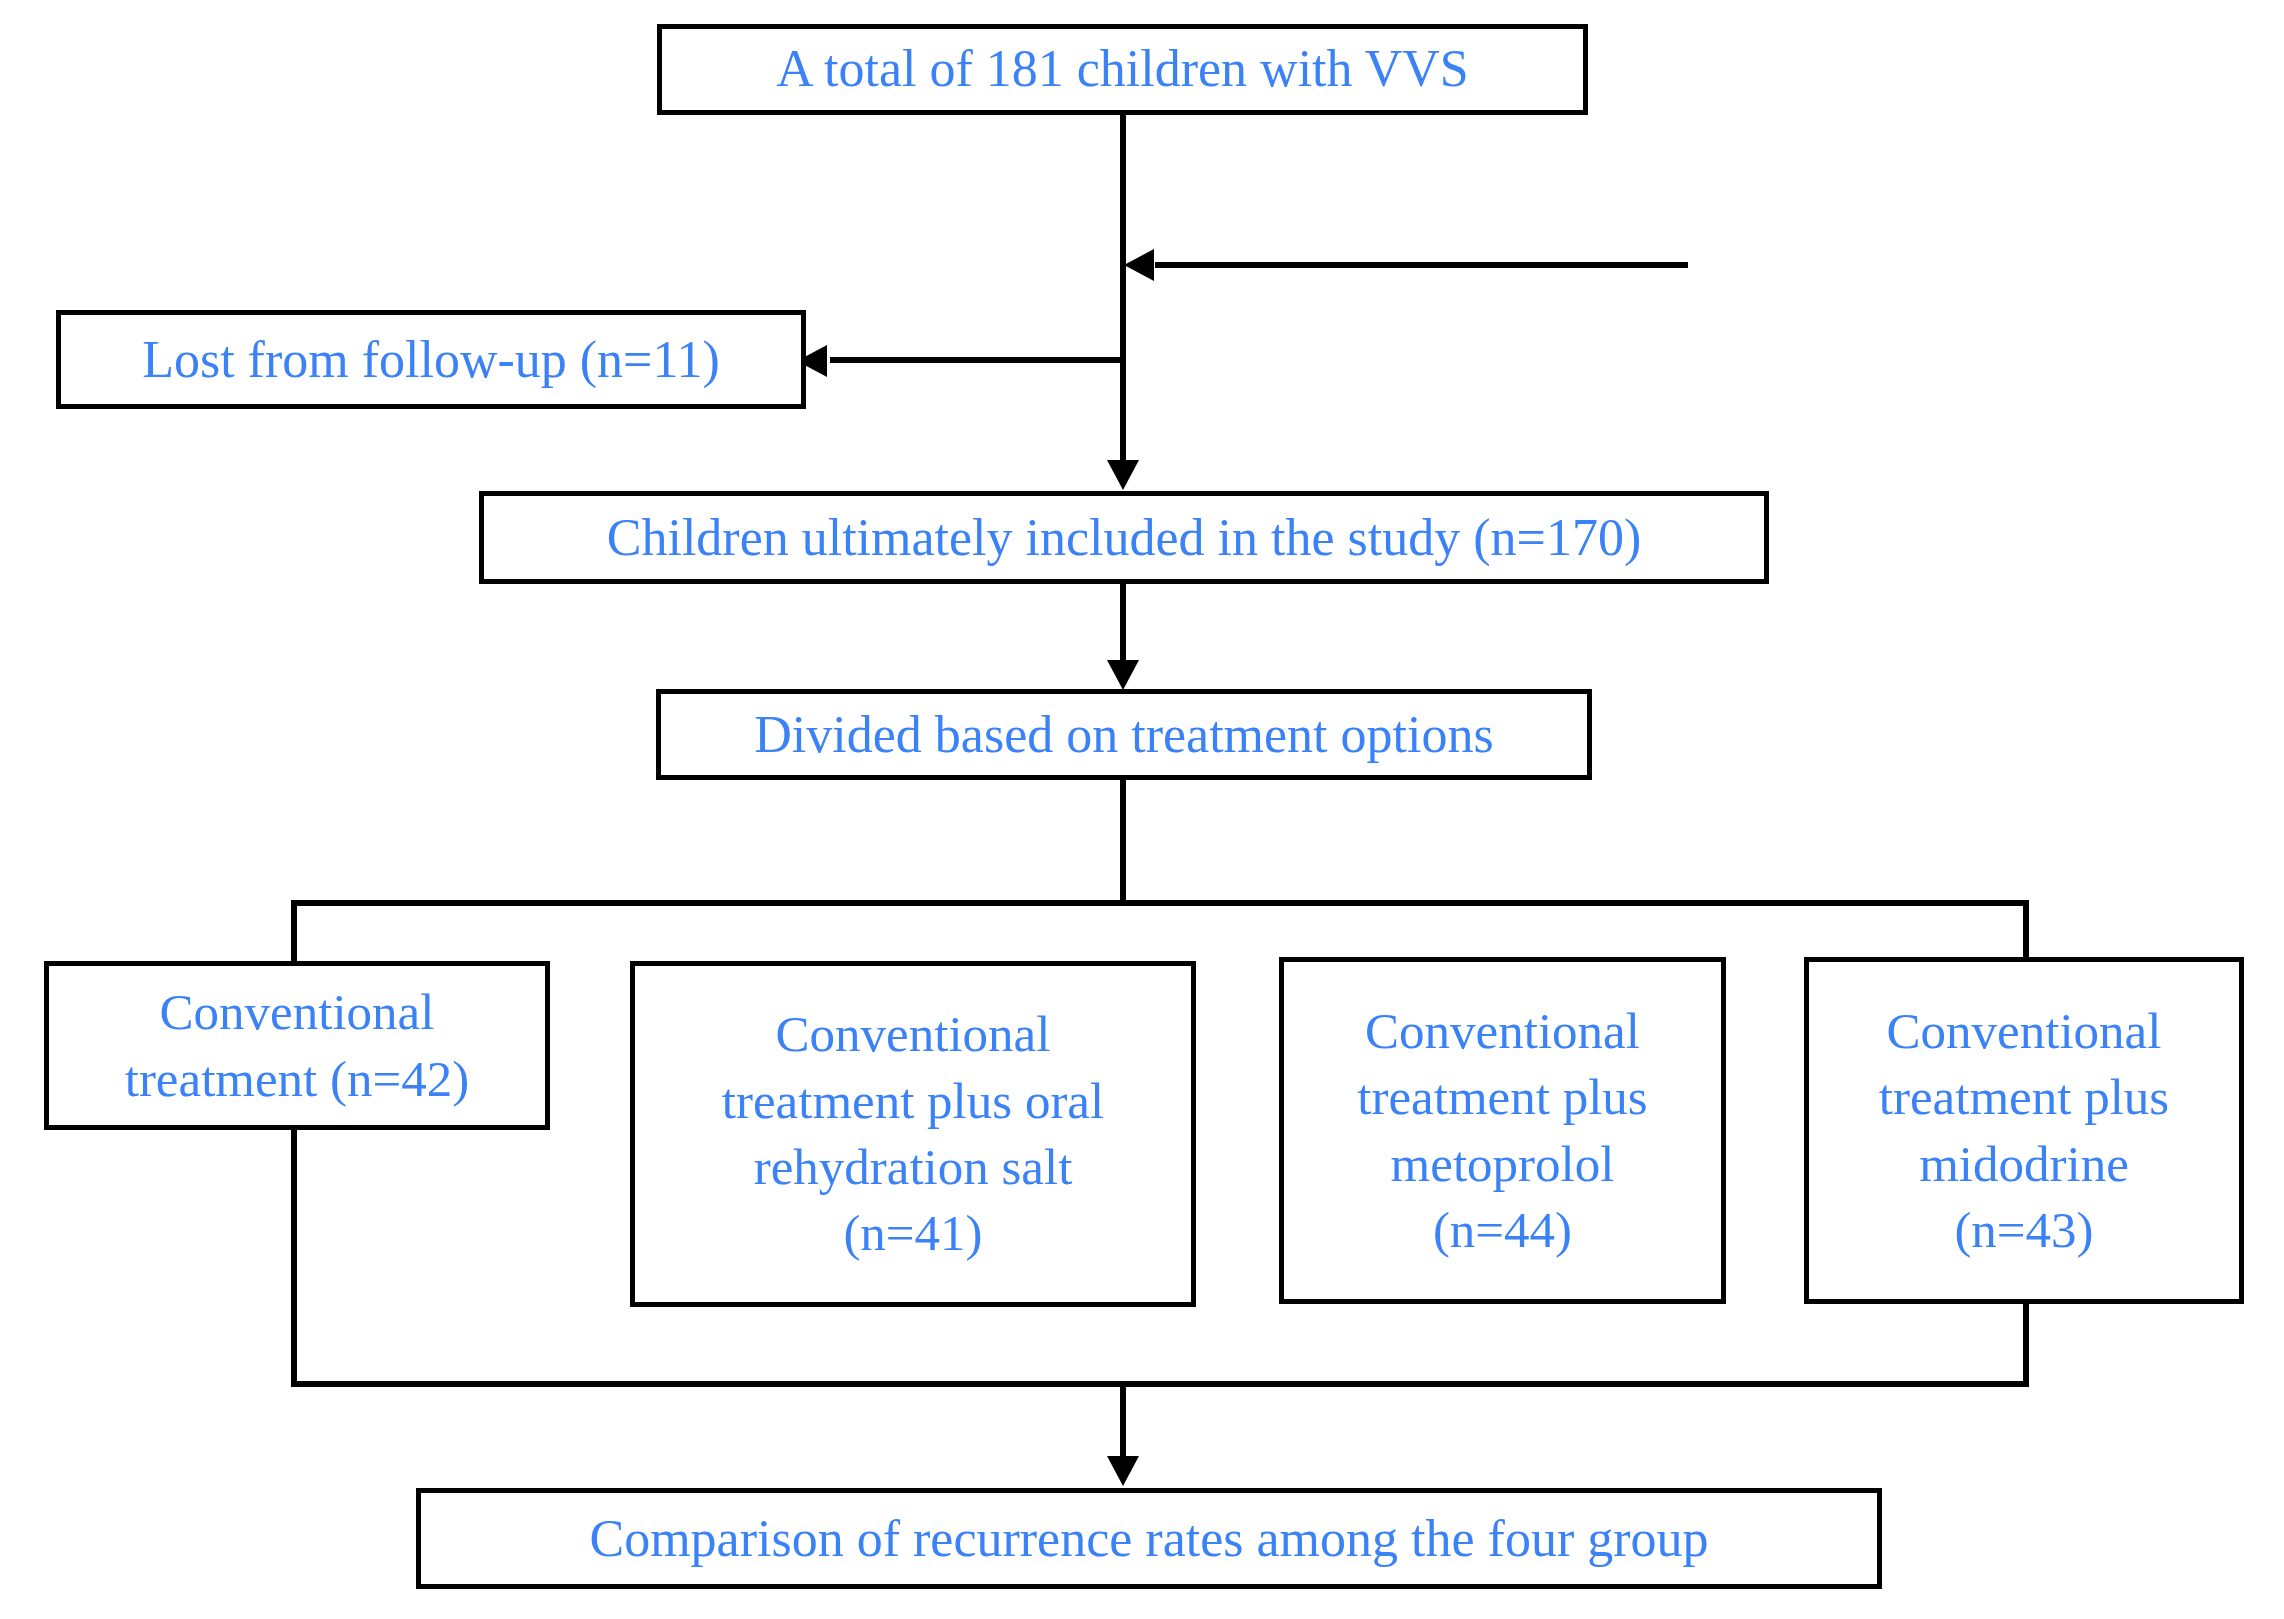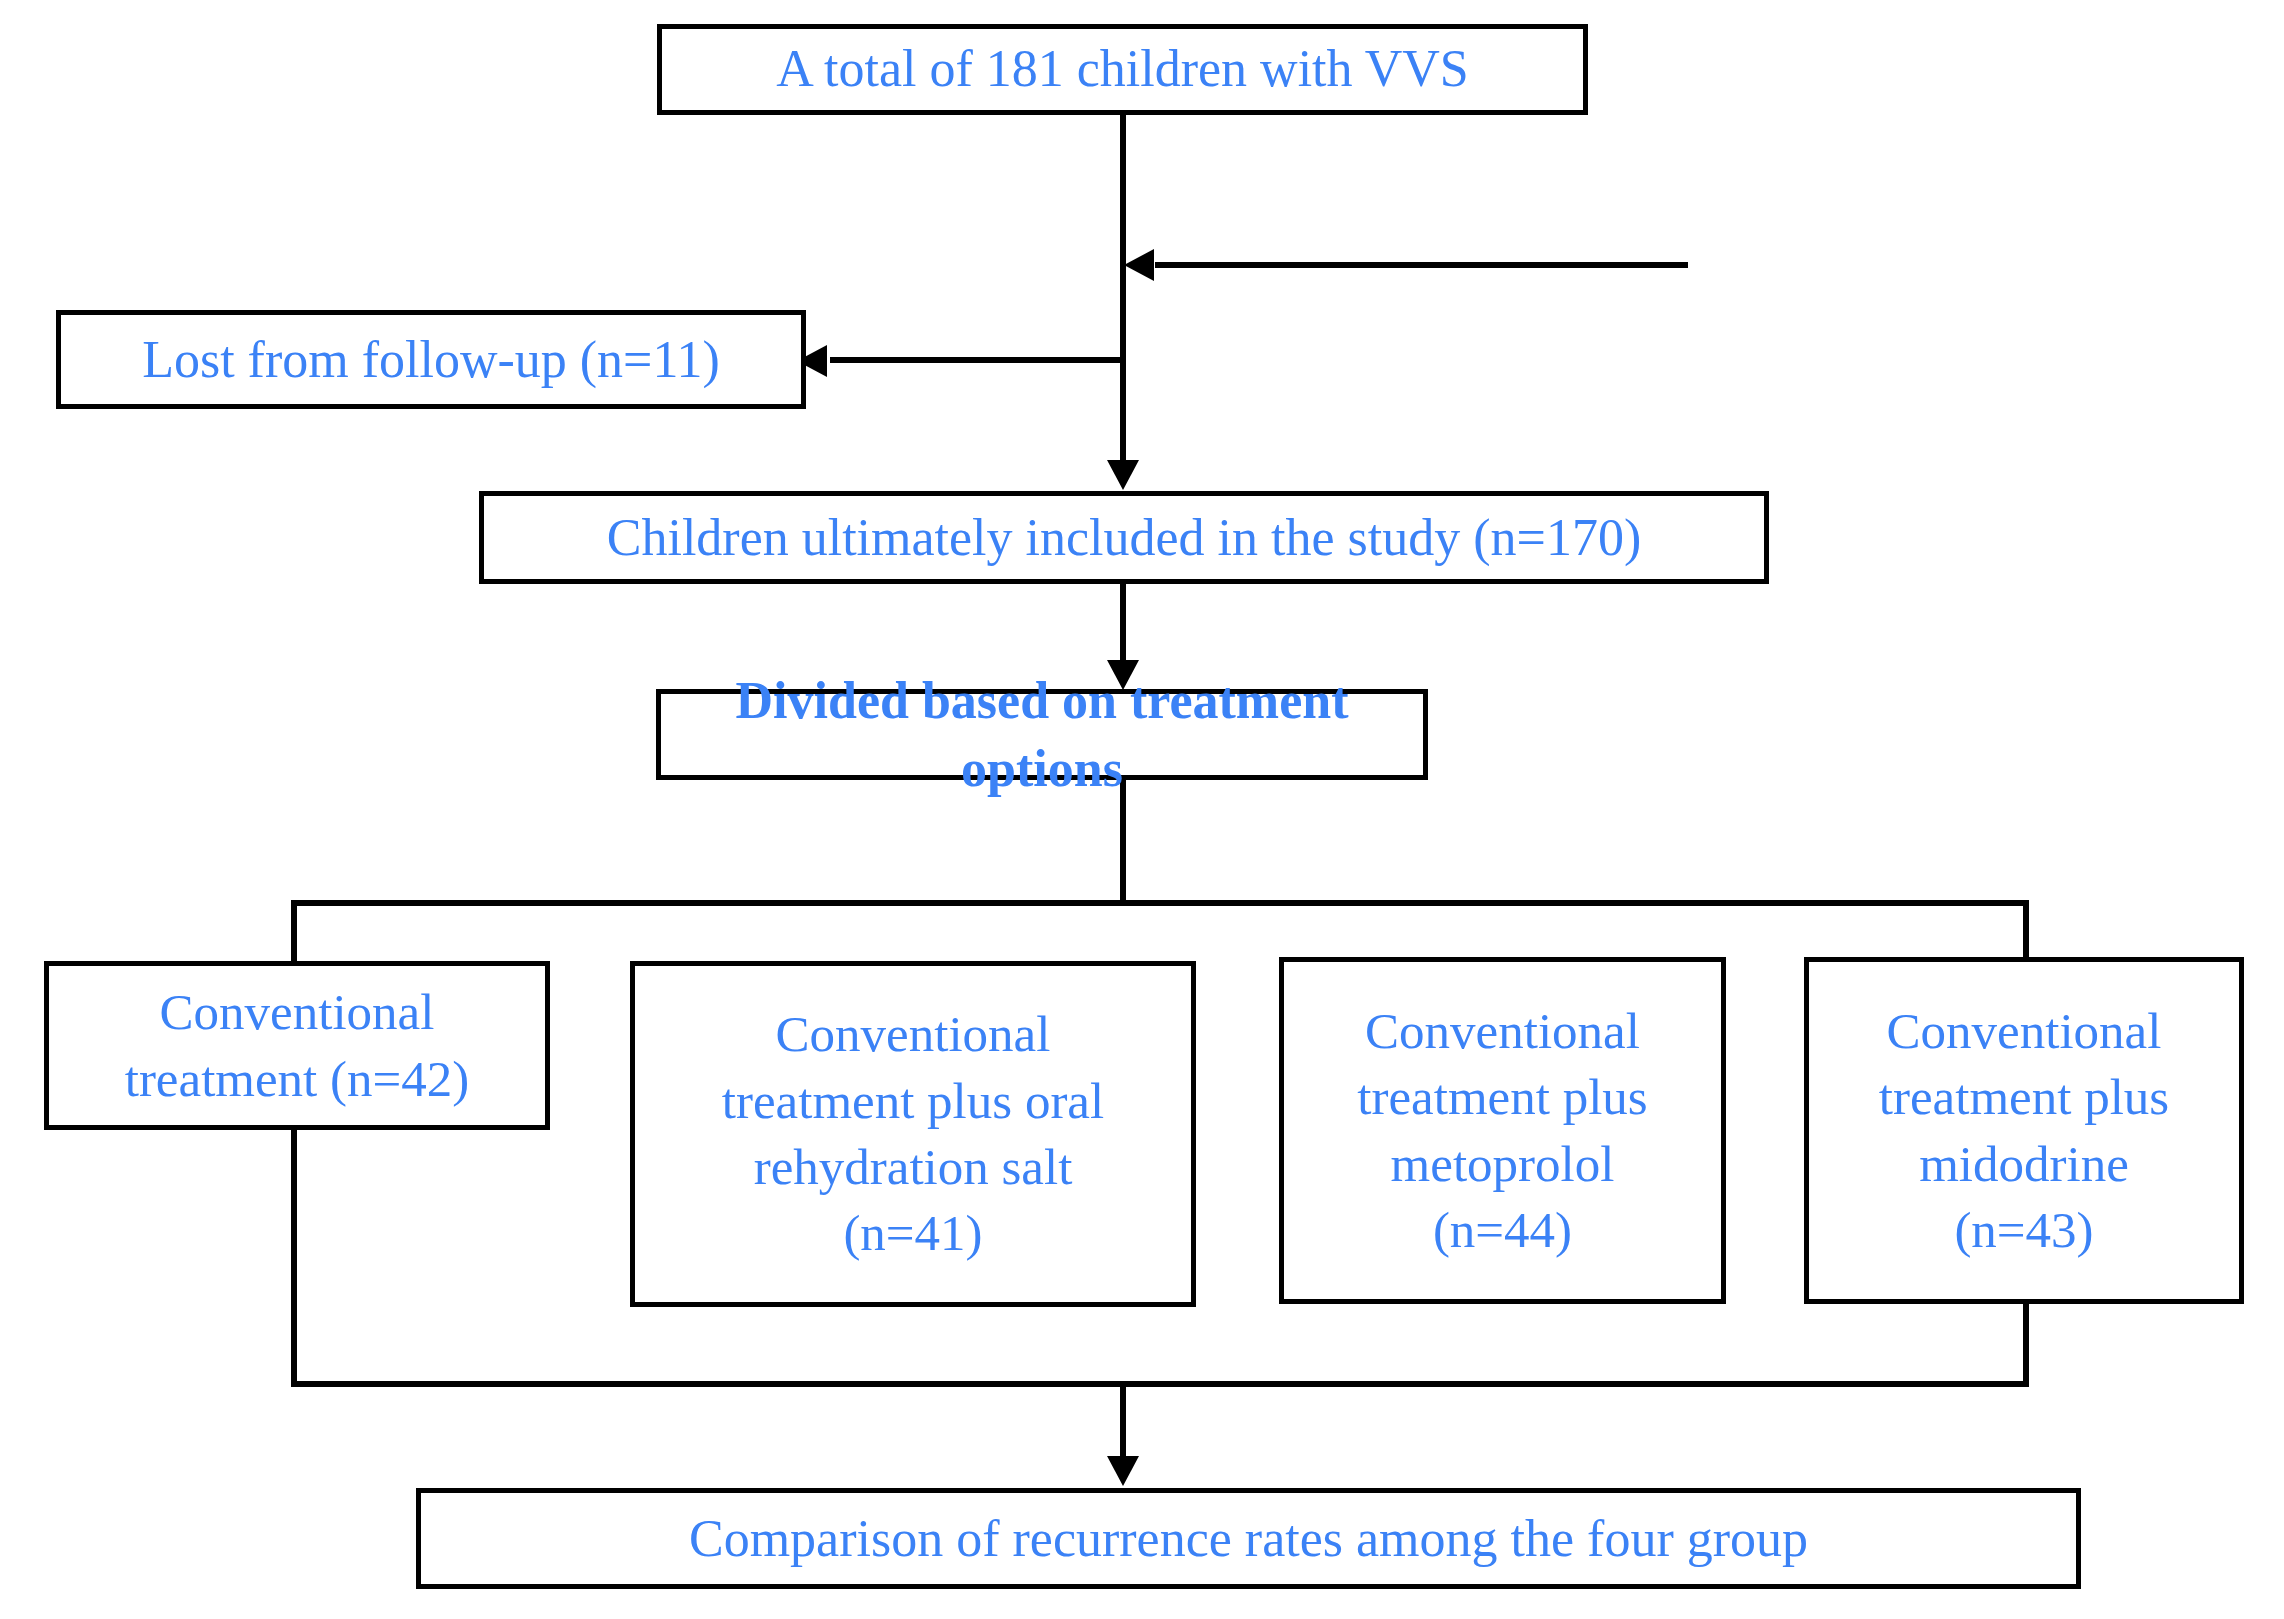--- a/index.html
+++ b/index.html
@@ -32,26 +32,26 @@
     width: 100%;
     line-height: 1.30;
     padding: 0 11.8px;
     white-space: pre-line;
   }
   
   #n-total      { left: 657px;  top: 23.6px;   width: 931px; height: 91px; font-size: 52px; }
   #n-empirical  { left: 1684px; top: 217px;  width: 523px;  height: 94px; font-size: 52px; }
   #n-lost       { left: 56px;   top: 310px;  width: 750px;  height: 99px; font-size: 52px; }
   #n-included   { left: 479px;  top: 491px;  width: 1290px; height: 93px; font-size: 52px; }
-  #n-divided    { left: 656px;  top: 689px;  width: 772px; height: 91px; font-size: 52px; font-weight: bold; }
+  #n-divided    { left: 656px;  top: 689px;  width: 936px; height: 91px; font-size: 52px; }
   #g1           { left: 44px;   top: 961px; width: 506px;  height: 169px; font-size: 51px; }
   #g2           { left: 630px;  top: 961px; width: 566px;  height: 346px; font-size: 51px; }
   #g3           { left: 1279px; top: 957px; width: 447px;  height: 347px; font-size: 51px; }
   #g4           { left: 1804px; top: 957px; width: 440px;  height: 347px; font-size: 51px; }
-  #n-comparison { left: 416px;  top: 1488px; width: 1665px; height: 101px; font-size: 52px; }
+  #n-comparison { left: 416px;  top: 1488px; width: 1466px; height: 101px; font-size: 52px; }
 
   
   .vline {
     position: absolute;
     width: 5.9px;
     background: #000000;
     z-index: 1;
   }
   .hline {
     position: absolute;

